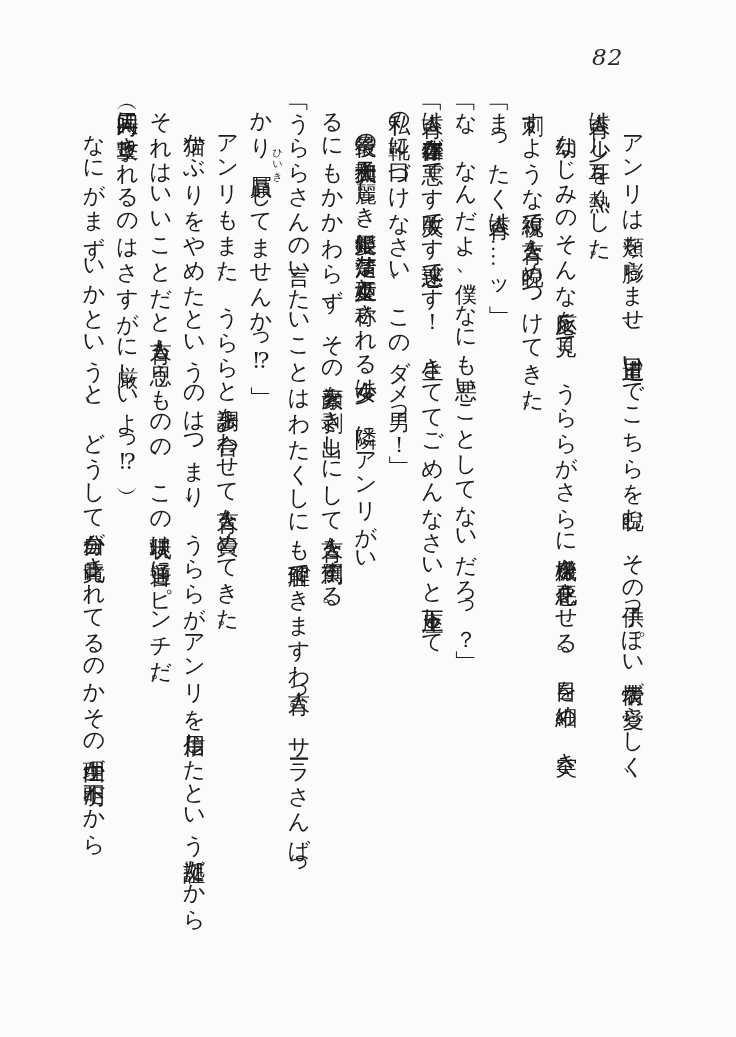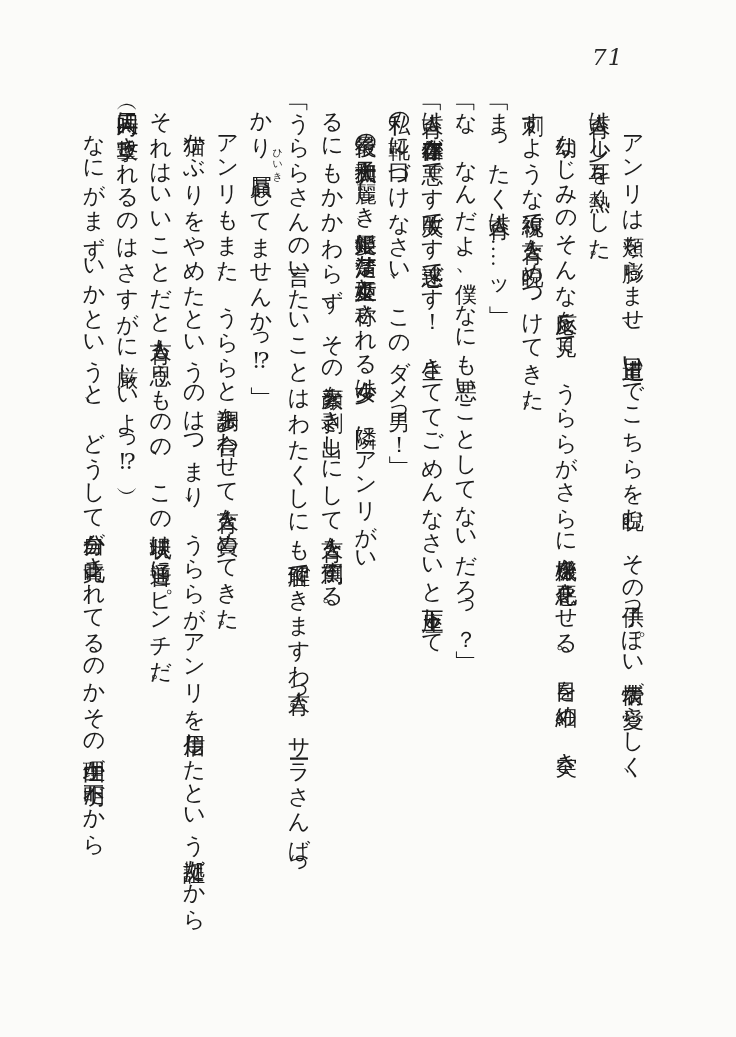--- a/index.html
+++ b/index.html
@@ -40,21 +40,21 @@
   rt{
     font-size:10px;
     letter-spacing:0;
     color:#1b1b1b;
   }
 </style>
 </head>
 <body>
 
 <div class="page">
-  <div class="pageno">71</div>
+  <div class="pageno">82</div>
   <div class="text-block">
       <p class="vline indent">アンリは頬を膨らませ、上目遣いでこちらを睨む。その子供っぽい表情が愛らしく、</p>
       <p class="vline">育人は少し耳を熱くした。</p>
       <p class="vline indent">幼なじみのそんな反応を見て、うららがさらに機嫌を悪化させる。目を細め、突き</p>
       <p class="vline">刺すような視線で育人を睨めつけてきた。</p>
       <p class="vline">「まったく育人は……ッ」</p>
       <p class="vline">「な、なんだよ、僕、なにも悪いことしてないだろっ？」</p>
       <p class="vline">「育人は存在自体が悪です失敗です迷惑です！　生きててごめんなさいと土下座して</p>
       <p class="vline">私の靴に口づけなさい、このダメ男っ！」</p>
       <p class="vline indent">最後の大和撫子、麗しき銀髪姫、清楚な巫女姫と称される少女は、隣にアンリがい</p>

